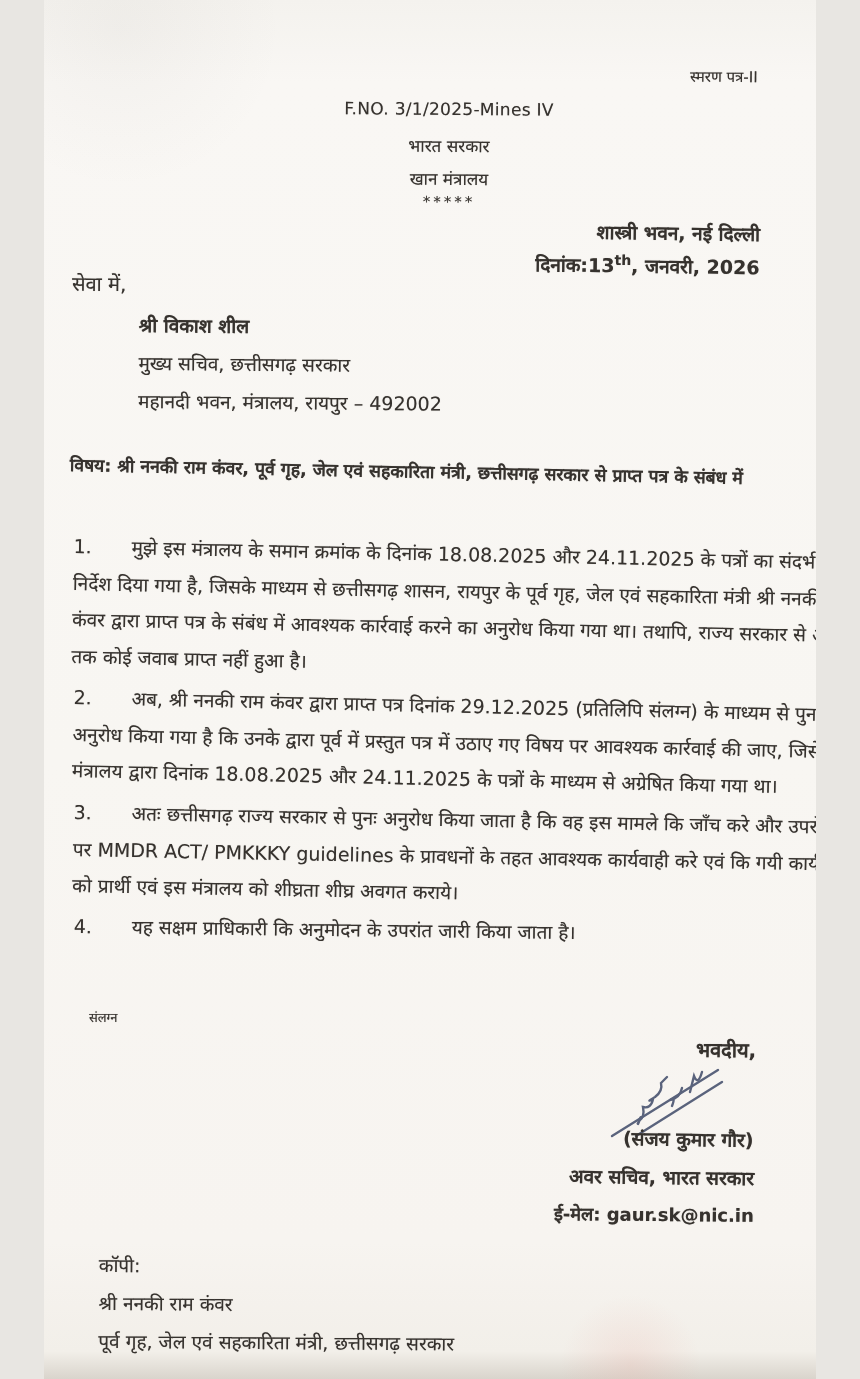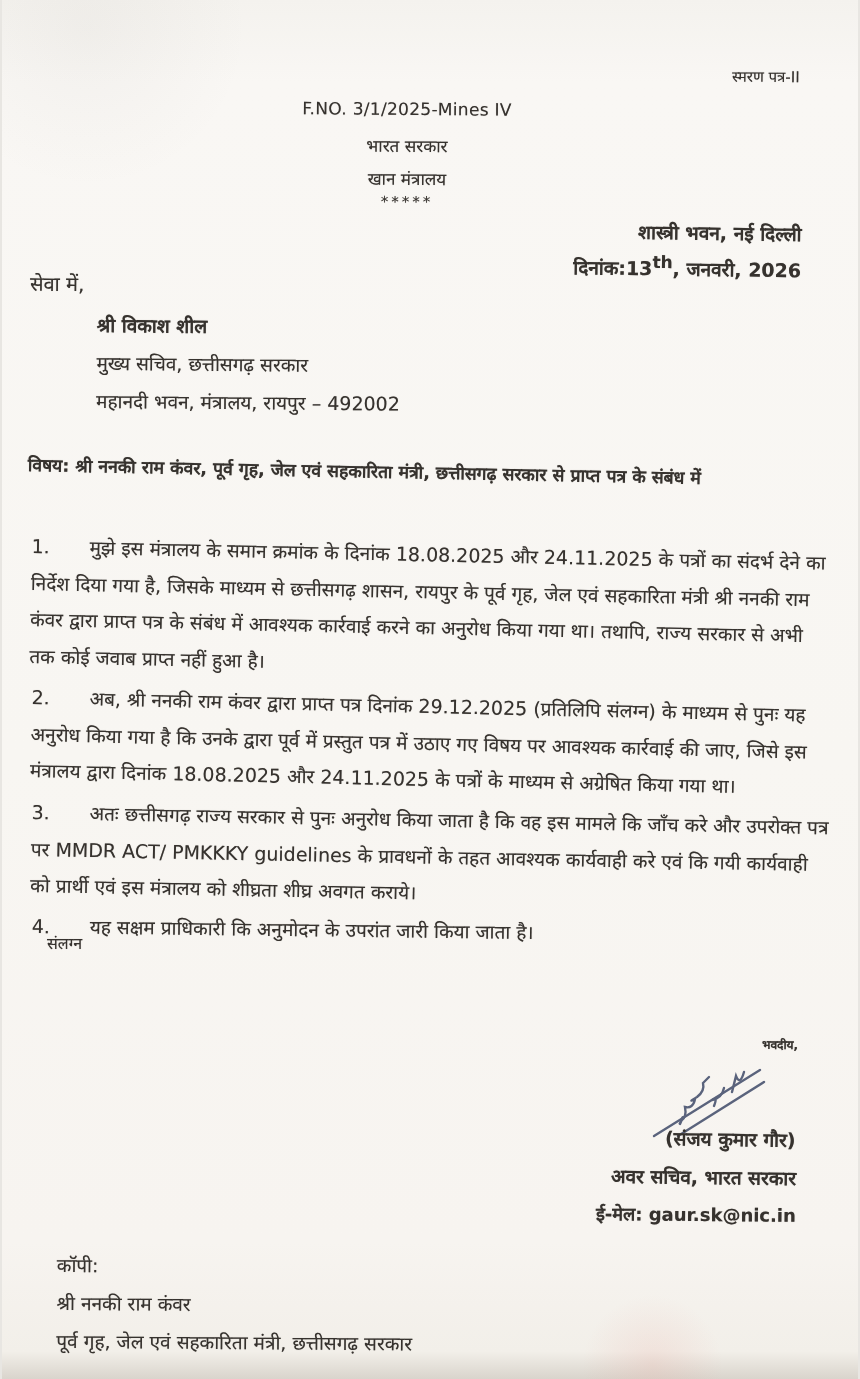--- a/index.html
+++ b/index.html
@@ -4,21 +4,21 @@
 <title>Scanned Letter</title>
 <style>
   html, body {
     margin: 0;
     padding: 0;
     background: #e8e6e2;
     font-family: "DejaVu Sans", sans-serif;
   }
   .paper {
     position: relative;
-    width: 856px;
+    width: 772px;
     height: 1379px;
     margin: 0 auto;
     overflow: hidden;
     color: #36322e;
     background:
       radial-gradient(circle at 76% 99%, rgba(232,170,160,0.22) 0px, rgba(232,170,160,0) 70px),
       radial-gradient(circle at 10% 2%, rgba(120,115,108,0.05) 0px, rgba(120,115,108,0) 160px),
       linear-gradient(180deg, #f4f2ee 0%, #f9f7f4 6%, #f8f6f2 55%, #f7f4f0 90%, #f2efe9 98%, #d9d4cc 100%);
   }
   .paper * { text-shadow: 0 0 0.7px rgba(54,50,46,0.45); }
@@ -26,34 +26,34 @@
   .doc-label { top: 66px; right: 58px; font-size: 15px; transform: rotate(0.6deg); }
   .head-center { left: 230px; width: 350px; text-align: center; transform: rotate(0.4deg); }
   .file-no { top: 99px; font-size: 17px; letter-spacing: 0.3px; }
   .gov { top: 134px; font-size: 17px; }
   .ministry { top: 167px; font-size: 17px; }
   .stars { top: 193px; font-size: 15px; letter-spacing: 3px; }
   .place-date { top: 221px; right: 56px; text-align: right; transform: rotate(0.8deg); transform-origin: right top; }
   .place-line { font-size: 19px; font-weight: bold; }
   .date-line { font-size: 19px; font-weight: bold; margin-top: 7px; }
   .date-line .day { margin-left: 0; }
-  .date-line sup { font-size: 17px; }
+  .date-line sup { font-size: 14px; }
   .salutation { top: 270px; left: 28px; font-size: 20px; transform: rotate(0.5deg); }
   .addressee { top: 306px; left: 95px; font-size: 19px; line-height: 38px; transform: rotate(0.5deg); transform-origin: left top; }
   .addressee .name { font-weight: bold; }
   .subject { top: 452px; left: 26px; font-size: 17.5px; font-weight: bold; white-space: nowrap; transform: rotate(1.1deg); transform-origin: left top; }
   .body-paras { top: 528px; left: 30px; width: 802px; font-size: 19px; line-height: 36.5px; }
   .body-paras p { margin: 0 0 5px 0; transform-origin: left top; }
   .body-paras p:nth-child(1) { transform: rotate(1.2deg); }
   .body-paras p:nth-child(2) { transform: rotate(1.3deg); }
   .body-paras p:nth-child(3) { transform: rotate(1.1deg); }
   .body-paras p:nth-child(4) { transform: rotate(0.7deg); }
   .para-num { display: inline-block; min-width: 58px; }
-  .enclosure { top: 932px; left: 45px; font-size: 16px; }
-  .closing { top: 1036px; right: 60px; font-size: 12px; font-weight: bold; transform: rotate(0.6deg); }
+  .enclosure { top: 1008px; left: 45px; font-size: 13px; }
+  .closing { top: 1036px; right: 60px; font-size: 20px; font-weight: bold; transform: rotate(0.6deg); }
   .sig-scribble { top: 1062px; right: 84px; width: 130px; height: 82px; }
   .sig-name { top: 1126px; right: 62px; font-size: 19px; font-weight: bold; transform: rotate(0.8deg); }
   .sig-desig { top: 1164px; right: 62px; font-size: 19px; font-weight: bold; transform: rotate(0.7deg); }
   .sig-email { top: 1202px; right: 62px; font-size: 18px; font-weight: bold; transform: rotate(0.5deg); }
   .copy-block { top: 1246px; left: 55px; font-size: 19px; line-height: 38px; transform: rotate(0.4deg); transform-origin: left top; }
 </style>
 </head>
 <body>
 
 <div class="paper">

